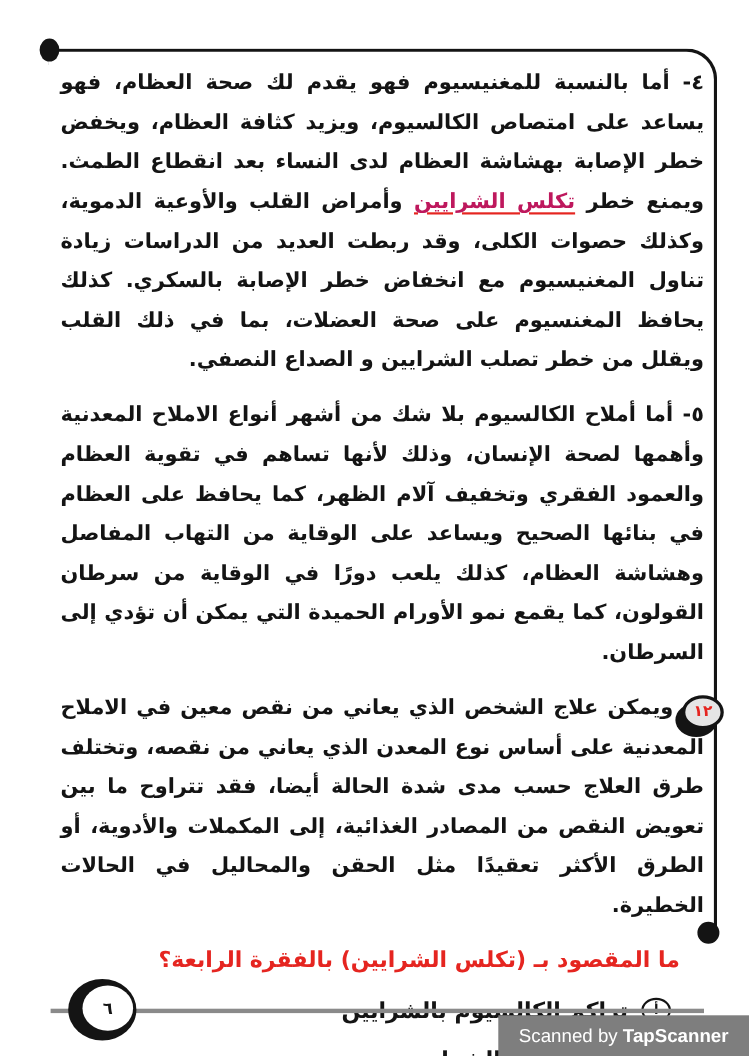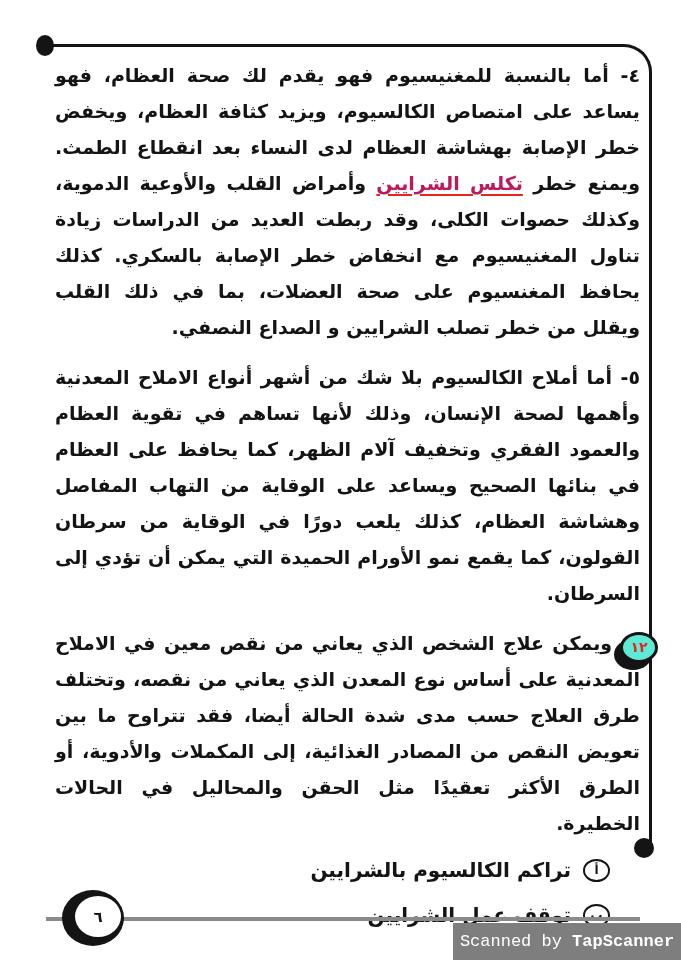--- a/index.html
+++ b/index.html
@@ -53,21 +53,21 @@
     color:#e52520;
     font-size:20px; line-height:34px; font-weight:700;
   }
   .q-badge { position:absolute; left:620px; top:632px; width:44px; height:40px; }
   .q-badge .crescent {
     position:absolute; left:-6px; top:7px; width:38px; height:31px;
     background:#141414; border-radius:50%;
   }
   .q-badge .oval {
     position:absolute; left:0; top:0; width:38px; height:31px;
-    background:#5eead4; border:3px solid #141414; border-radius:50%;
+    background:#e5e5e5; border:3px solid #141414; border-radius:50%;
     display:flex; align-items:center; justify-content:center;
   }
   .q-badge .num { color:#e52520; font-size:14px; font-weight:700; line-height:1; padding-bottom:2px; }
 
   
   .options {
     direction:rtl;
     margin-top:14px;
     padding-right:30px;
   }
@@ -99,40 +99,41 @@
     background:#ffffff; border-radius:50%;
     display:flex; align-items:center; justify-content:center;
     font-size:15px; font-weight:700; color:#141414;
   }
 
   .watermark {
     position:absolute; left:453px; top:923px;
     width:228px; height:37px;
     background:#7e7e7e; color:#ffffff;
     display:flex; align-items:center; justify-content:center;
-    font-family:Liberation Mono, monospace;
+    font-family:Liberation Sans, sans-serif;
     font-size:17px; white-space:pre;
   }
   .watermark .brand { font-weight:700; }
 </style>
 </head>
 <body>
 
 <div class="frame"></div>
 <div class="dot top-left"></div>
 <div class="dot bottom-right"></div>
 
 <div class="content">
 
   <p class="para"><span>٤- أما بالنسبة للمغنيسيوم فهو يقدم لك صحة العظام، فهو يساعد على امتصاص الكالسيوم، ويزيد كثافة العظام، ويخفض خطر الإصابة بهشاشة العظام لدى النساء بعد انقطاع الطمث. ويمنع خطر </span><span class="hl-red">تكلس الشرايين</span><span> وأمراض القلب والأوعية الدموية، وكذلك حصوات الكلى، وقد ربطت العديد من الدراسات زيادة تناول المغنيسيوم مع انخفاض خطر الإصابة بالسكري. كذلك يحافظ المغنسيوم على صحة العضلات، بما في ذلك القلب ويقلل من خطر تصلب الشرايين و الصداع النصفي.</span></p>
 
   <p class="para">٥- أما أملاح الكالسيوم بلا شك من أشهر أنواع الاملاح المعدنية وأهمها لصحة الإنسان، وذلك لأنها تساهم في تقوية العظام والعمود الفقري وتخفيف آلام الظهر، كما يحافظ على العظام في بنائها الصحيح ويساعد على الوقاية من التهاب المفاصل وهشاشة العظام، كذلك يلعب دورًا في الوقاية من سرطان القولون، كما يقمع نمو الأورام الحميدة التي يمكن أن تؤدي إلى السرطان.</p>
 
   <p class="para">٦- ويمكن علاج الشخص الذي يعاني من نقص معين في الاملاح المعدنية على أساس نوع المعدن الذي يعاني من نقصه، وتختلف طرق العلاج حسب مدى شدة الحالة أيضا، فقد تتراوح ما بين تعويض النقص من المصادر الغذائية، إلى المكملات والأدوية، أو الطرق الأكثر تعقيدًا مثل الحقن والمحاليل في الحالات الخطيرة.</p>
 
+  <div class="question-row">ما المقصود بـ (تكلس الشرايين) بالفقرة الرابعة؟</div>
 
   <div class="options">
     <div class="option-row">
       <span class="opt-circle">أ</span>
       <span>تراكم الكالسيوم بالشرايين</span>
     </div>
     <div class="option-row">
       <span class="opt-circle">ب</span>
       <span>توقف عمل الشرايين</span>
     </div>

